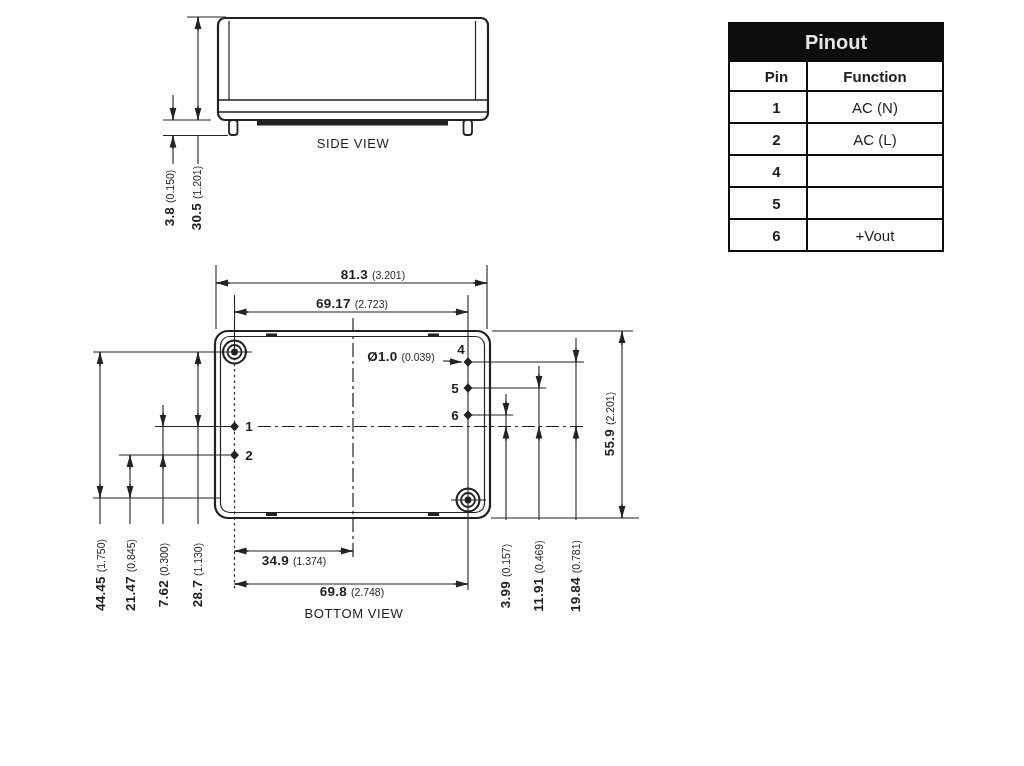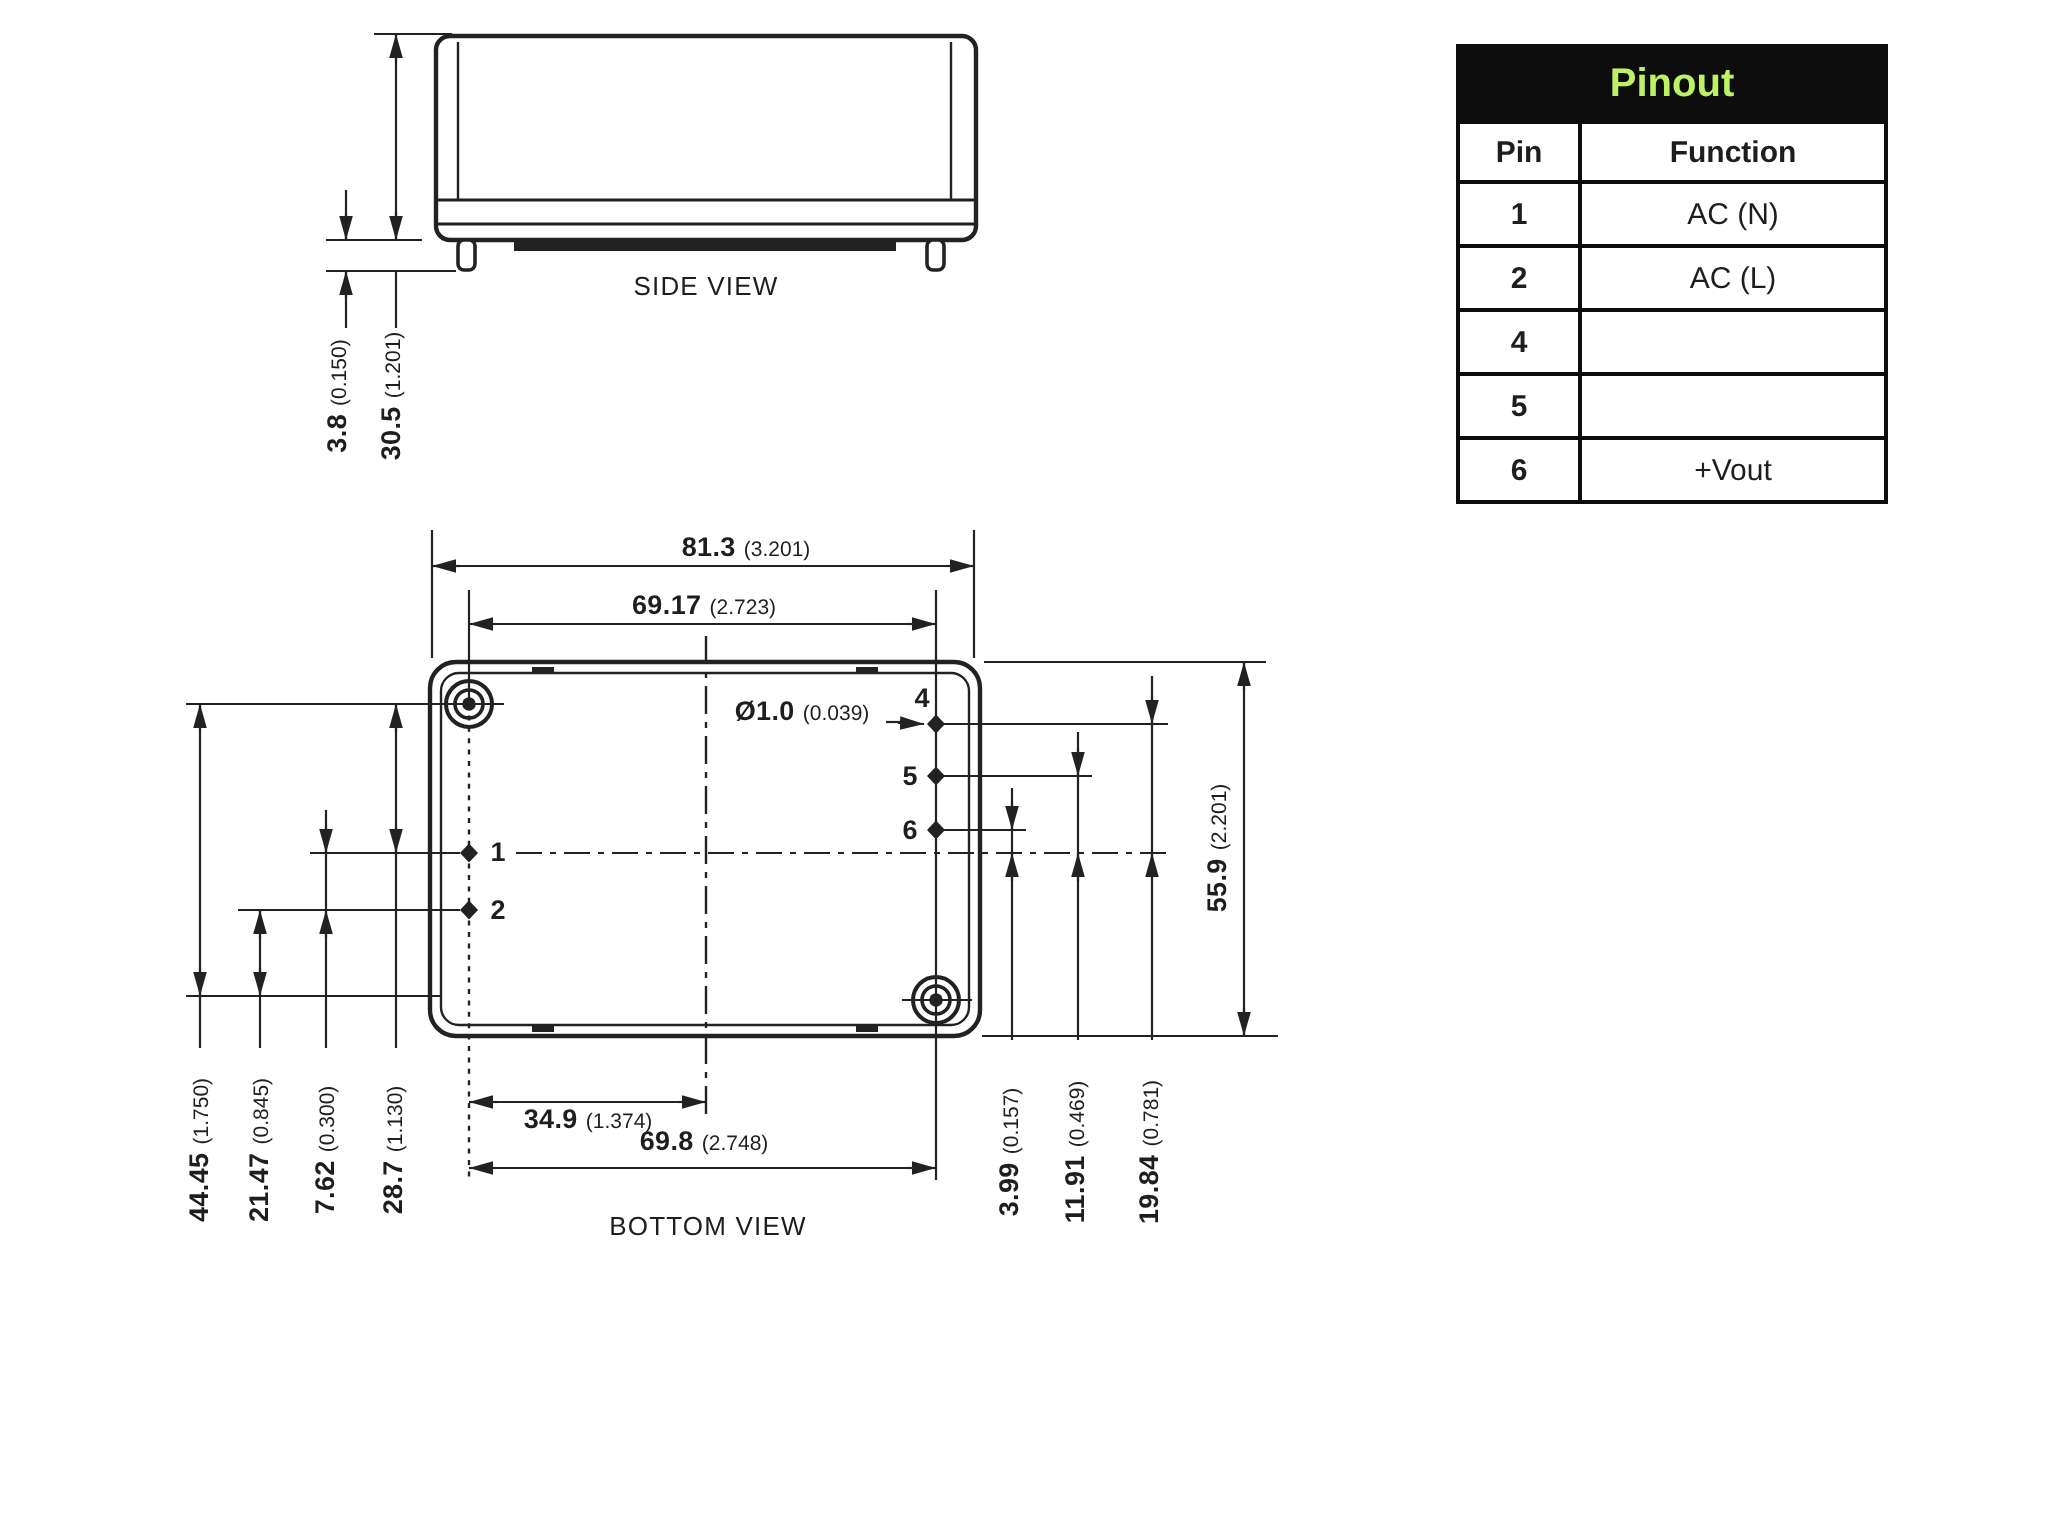--- a/index.html
+++ b/index.html
@@ -18,23 +18,23 @@
           white-space:nowrap;font-weight:400;}
   .pincall{position:absolute;transform:translate(-50%,-50%);font-size:13.5px;font-weight:700;}
 
   
   #notes{position:absolute;left:83px;top:665px;font-size:13.5px;line-height:21px;}
   #notes .indent{padding-left:72px;}
 
   
   #pinout{position:absolute;left:728px;top:22px;width:216px;border:2px solid #0d0d0d;
           box-sizing:border-box;background:#fff;}
-  #pinout .hdr{background:#0d0d0d;color:#bef264;text-align:center;font-size:20px;font-weight:700;
+  #pinout .hdr{background:#0d0d0d;color:#e5e5e5;text-align:center;font-size:20px;font-weight:700;
                height:36px;line-height:36px;}
-  #pinout .trow{display:flex;border-top:2px solid #0d0d0d;}
+  #pinout .trow{display:flex;border-top:2px solid #0d0d0d;padding-left:17px;}
   #pinout .c-pin{width:59px;flex:none;text-align:center;border-right:2px solid #0d0d0d;
                  display:flex;align-items:center;justify-content:center;}
   #pinout .c-fn{flex:1;text-align:right;display:flex;align-items:center;justify-content:center;}
   #pinout .sub{height:28px;font-weight:700;font-size:15px;}
   #pinout .drow{height:30px;font-size:15px;}
   #pinout .drow .c-pin{font-weight:700;}
 </style>
 </head>
 <body>
 
@@ -157,21 +157,21 @@
   </div>
   <div class="dlbl" style="left:352px;top:303px">
     <span class="mm">69.17</span><span class="inch">(2.723)</span>
   </div>
   <div class="dlbl" style="left:401px;top:356px">
     <span class="mm">Ø1.0</span><span class="inch">(0.039)</span>
   </div>
   <div class="dlbl" style="left:294px;top:560px">
     <span class="mm">34.9</span><span class="inch">(1.374)</span>
   </div>
-  <div class="dlbl" style="left:352px;top:571px">
+  <div class="dlbl" style="left:352px;top:591px">
     <span class="mm">69.8</span><span class="inch">(2.748)</span>
   </div>
   <div class="vtitle" style="left:354px;top:613px">BOTTOM VIEW</div>
 
   <div class="dlbl rot" style="left:100px;top:575px">
     <span class="mm">44.45</span><span class="inch">(1.750)</span>
   </div>
   <div class="dlbl rot" style="left:130px;top:575px">
     <span class="mm">21.47</span><span class="inch">(0.845)</span>
   </div>

